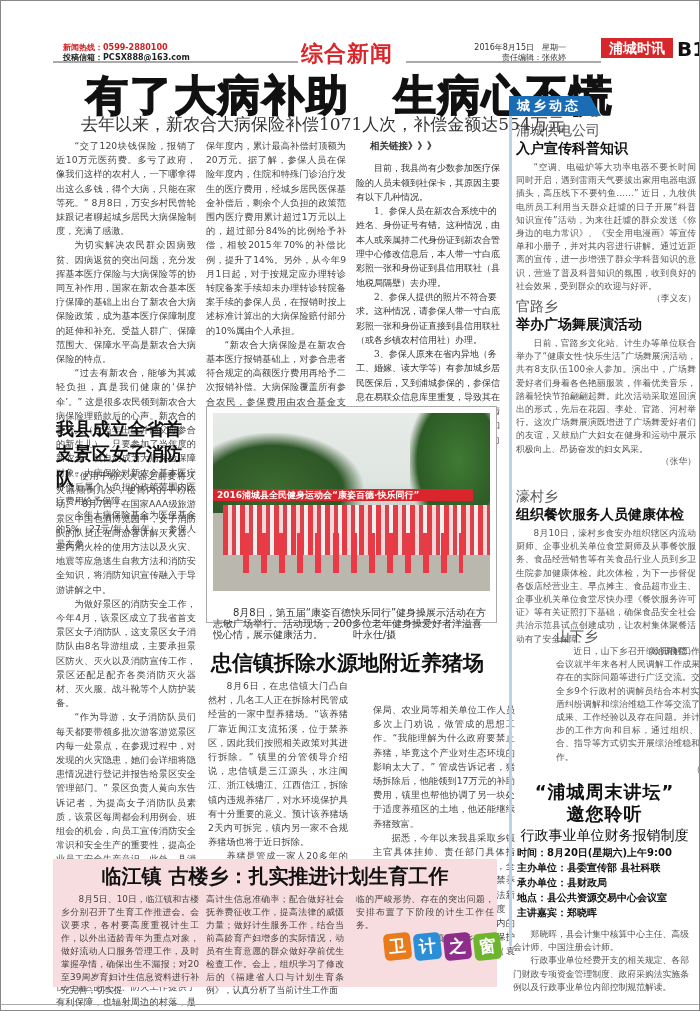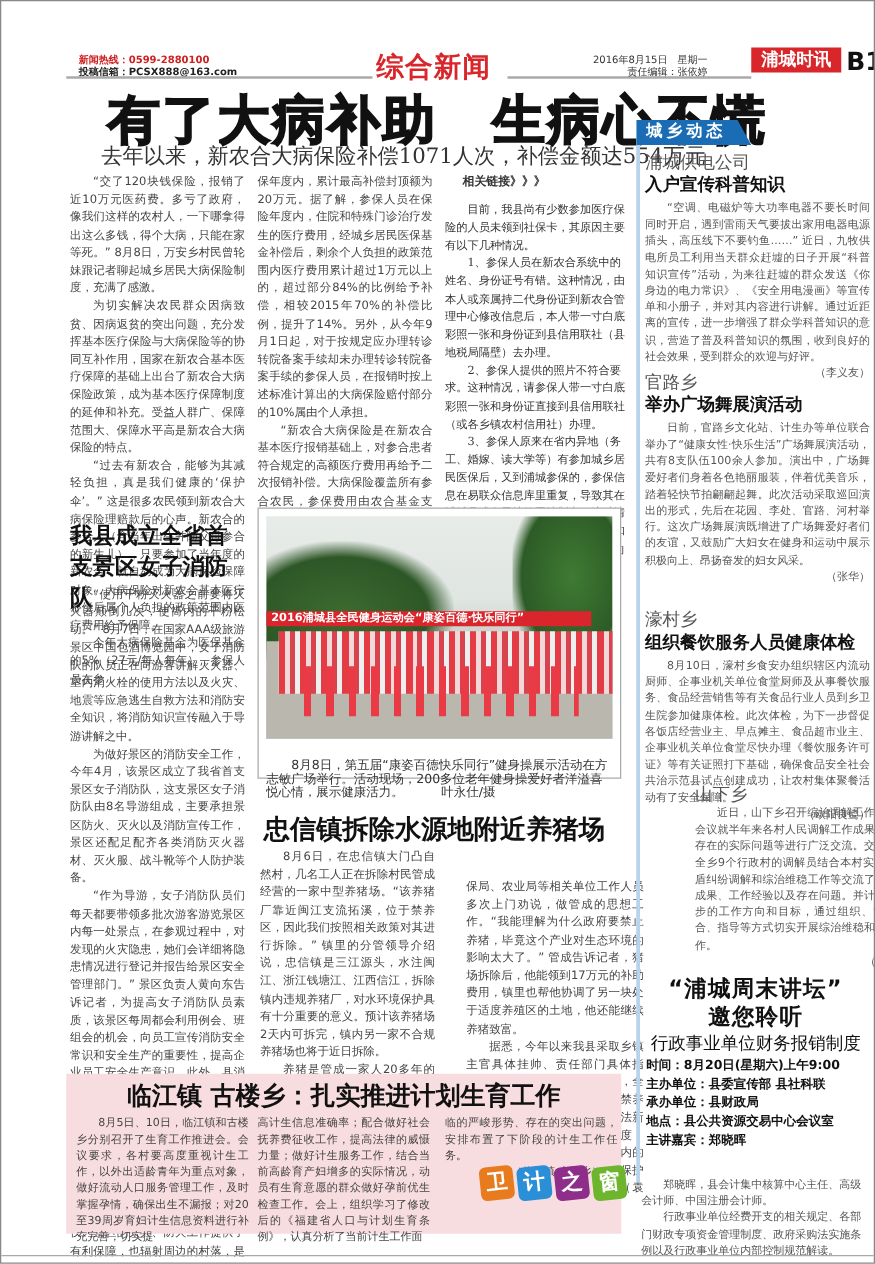--- a/index.html
+++ b/index.html
@@ -175,19 +175,19 @@
   <div class="forum-t">“浦城周末讲坛”</div>
   <div class="forum-t">邀您聆听</div>
   <div class="forum-s">行政事业单位财务报销制度</div>
   <div class="forum-info">
     <div>时间：8月20日(星期六)上午9:00</div>
     <div>主办单位：县委宣传部  县社科联</div>
     <div>承办单位：县财政局</div>
     <div>地点：县公共资源交易中心会议室</div>
     <div>主讲嘉宾：郑晓晖</div>
   </div>
-  <div class="sb-body" style="margin-top:22px;text-align:left">
+  <div class="sb-body" style="margin-top:8px;text-align:left">
     <p>郑晓晖，县会计集中核算中心主任、高级会计师、中国注册会计师。</p>
     <p>行政事业单位经费开支的相关规定、各部门财政专项资金管理制度、政府采购法实施条例以及行政事业单位内部控制规范解读。</p>
   </div>
 </div>
 
 <div class="abs bottom-rule"></div>
 
 </body></html>

